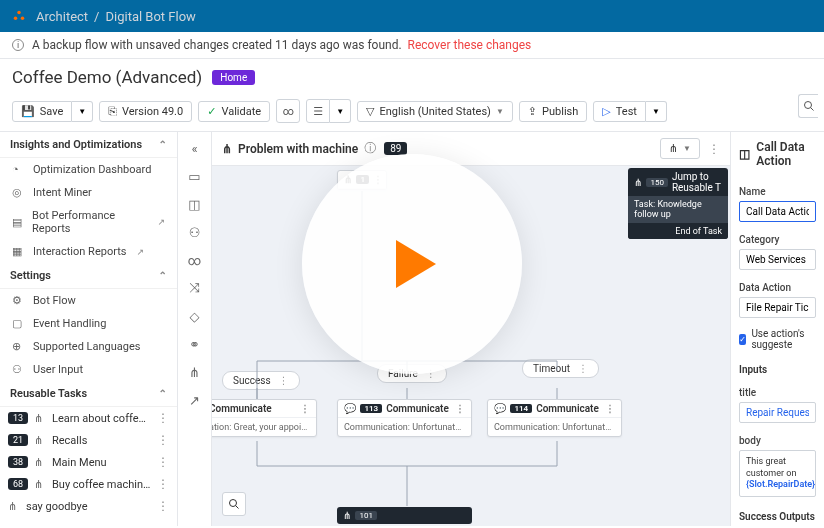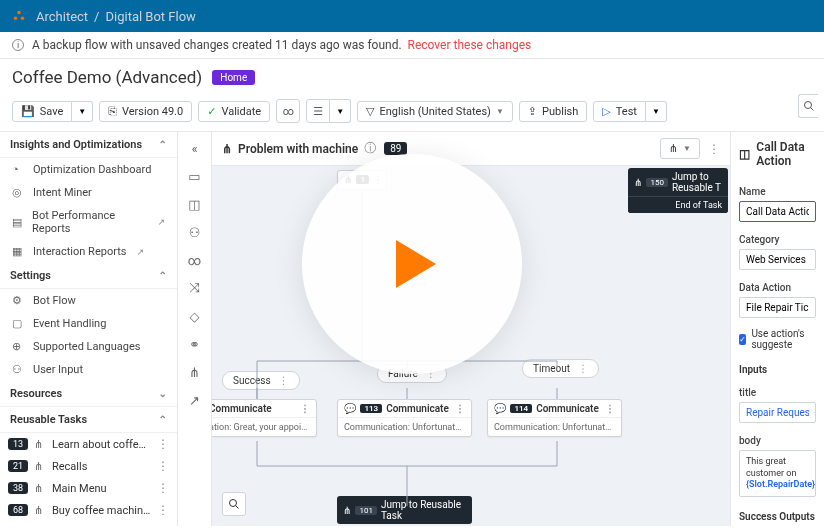--- a/index.html
+++ b/index.html
@@ -182,24 +182,20 @@
       <div class="sb-item">
           <span class="ico">⊕</span>
           <span>Supported Languages</span>
         </div>
       <div class="sb-item">
           <span class="ico">⚇</span>
           <span>User Input</span>
         </div>
     </div>
     <div class="sb-section">
-        <span>Resources</span>
-        <span class="chev">⌄</span>
-      </div>
-    <div class="sb-section">
         <span>Reusable Tasks</span>
         <span class="chev">⌃</span>
       </div>
     <div class="sb-items">
       <div class="task-item">
           <span class="num">13</span>
           <span class="flow-ico">⋔</span>
           <span class="label">Learn about coffee beans</span>
           <span class="dots">⋮</span>
         </div>
@@ -268,20 +264,21 @@
             <span class="dots">⋮</span>
           </div>
       </div>
 
       <div class="reusable-node" style="top:2px;right:2px">
         <div class="hdr">
             <span>⋔</span>
             <span class="n">150</span>
             <span>Jump to Reusable T</span>
           </div>
+        <div class="task">Task: Knowledge follow up</div>
         <div class="end">End of Task</div>
       </div>
 
       <div class="pill" style="top:205px;left:10px">
           <span>Success</span>
           <span class="dots">⋮</span>
         </div>
       <div class="pill" style="top:198px;left:165px">
           <span>Failure</span>
           <span class="dots">⋮</span>
@@ -314,21 +311,20 @@
             <span>Communicate</span>
             <span class="dots">⋮</span>
           </div>
         <div class="body">Communication: Unfortunately our repair schedul…</div>
       </div>
 
       <div class="reusable-node" style="bottom:2px;left:125px;width:135px">
         <div class="hdr">
             <span>⋔</span>
             <span class="n">101</span>
-            <span>Jump to Reusable Task</span>
           </div>
       </div>
 
       <svg style="position:absolute;top:0;left:0;width:100%;height:100%;pointer-events:none">
         <path d="M 150 25 L 150 195 M 45 195 L 345 195 M 45 195 L 45 233 M 195 195 L 195 205 M 345 195 L 345 205 M 45 222 L 45 233 M 195 222 L 195 233 M 345 222 L 345 233 M 45 275 L 45 300 L 195 300 L 195 340 M 345 275 L 345 300 L 195 300" stroke="#9aa4b2" stroke-width="1" fill="none"></path>
       </svg>
       <div class="zoom-icon">
         <svg width="12" height="12" viewBox="0 0 24 24" fill="none" stroke="currentColor" stroke-width="2">
             <circle cx="10" cy="10" r="7"></circle>
             <line x1="21" y1="21" x2="15" y2="15"></line>

